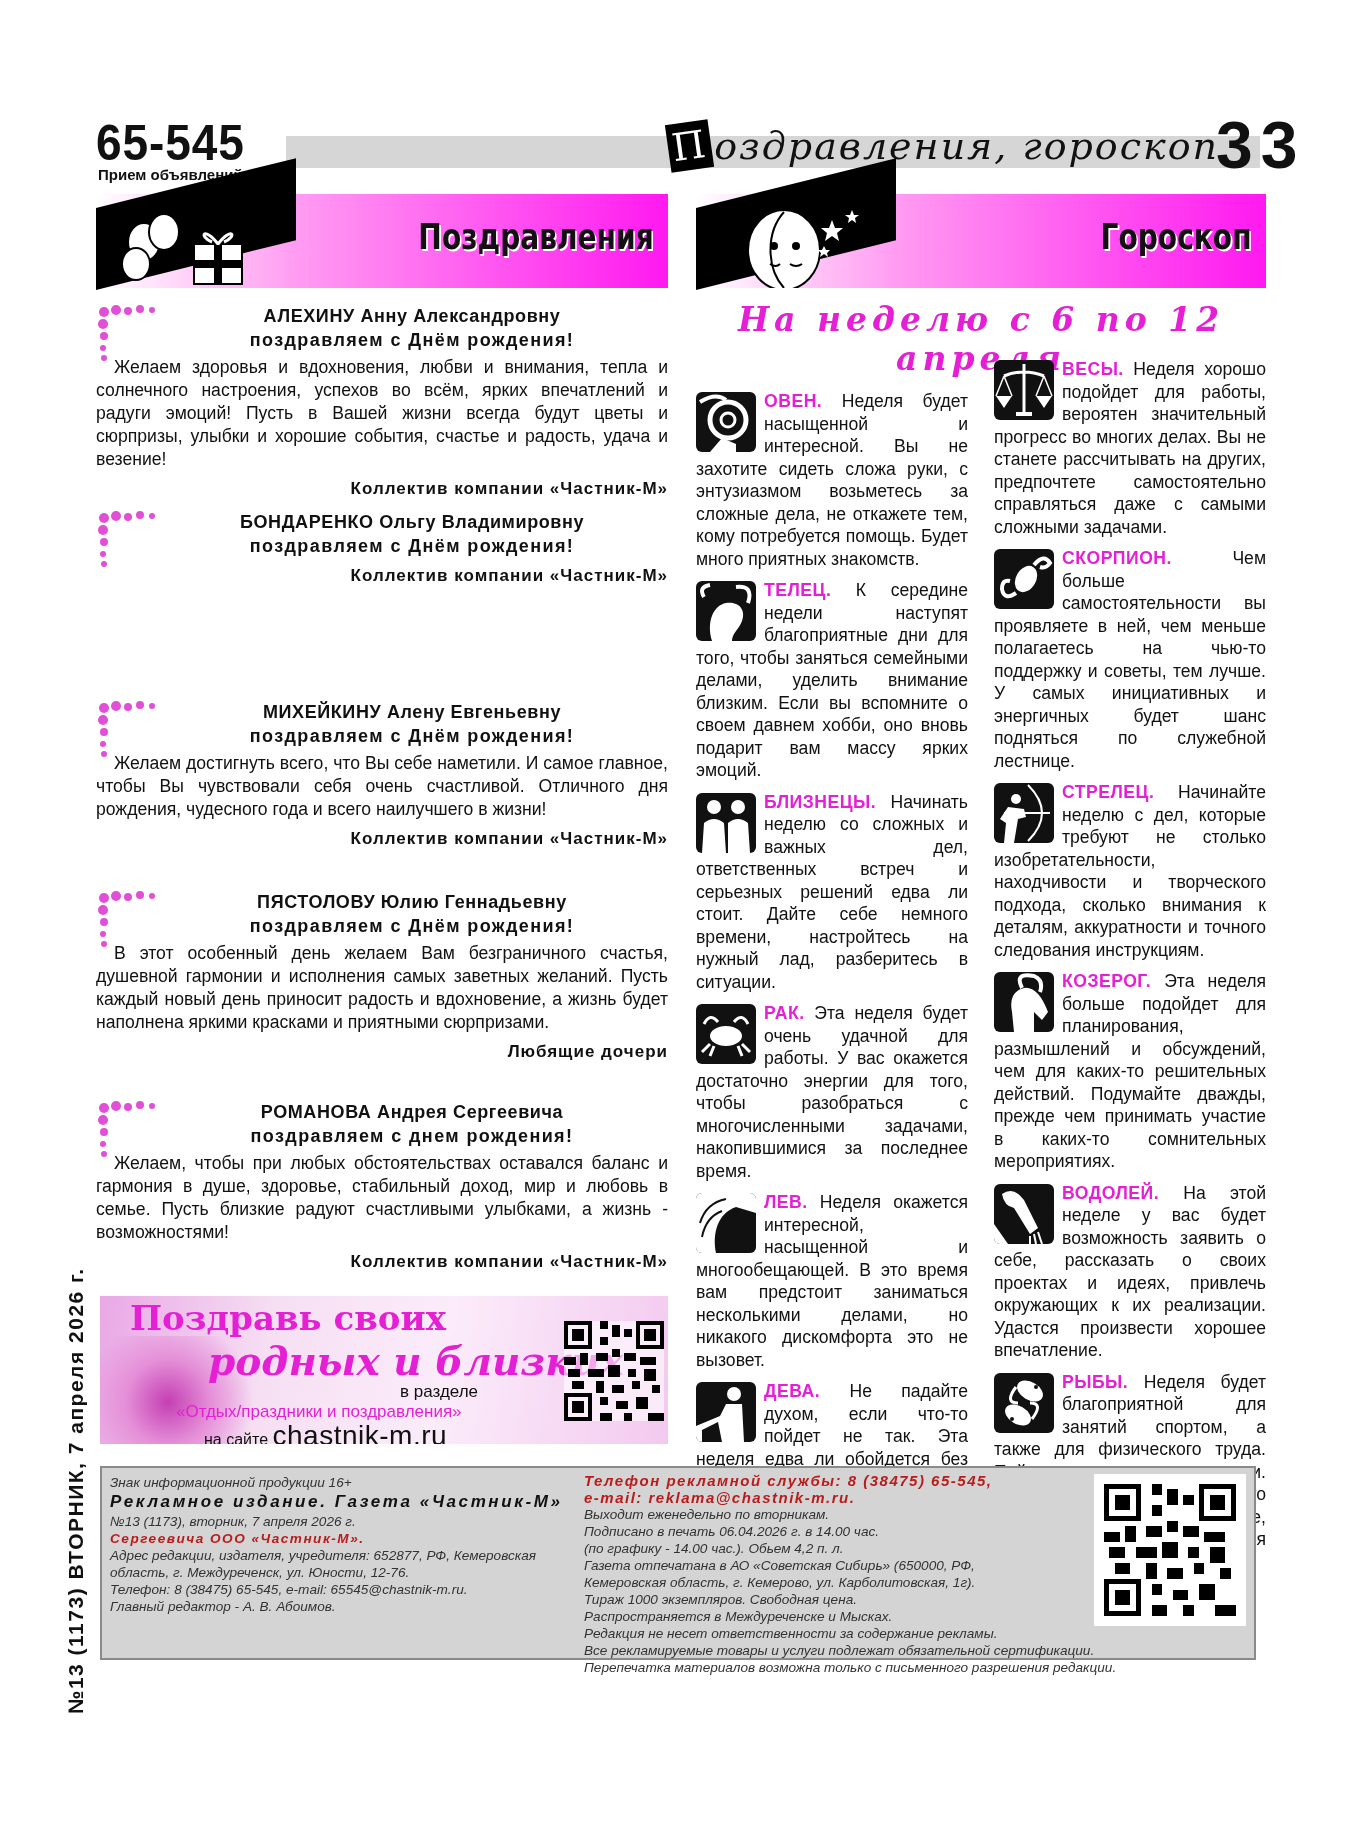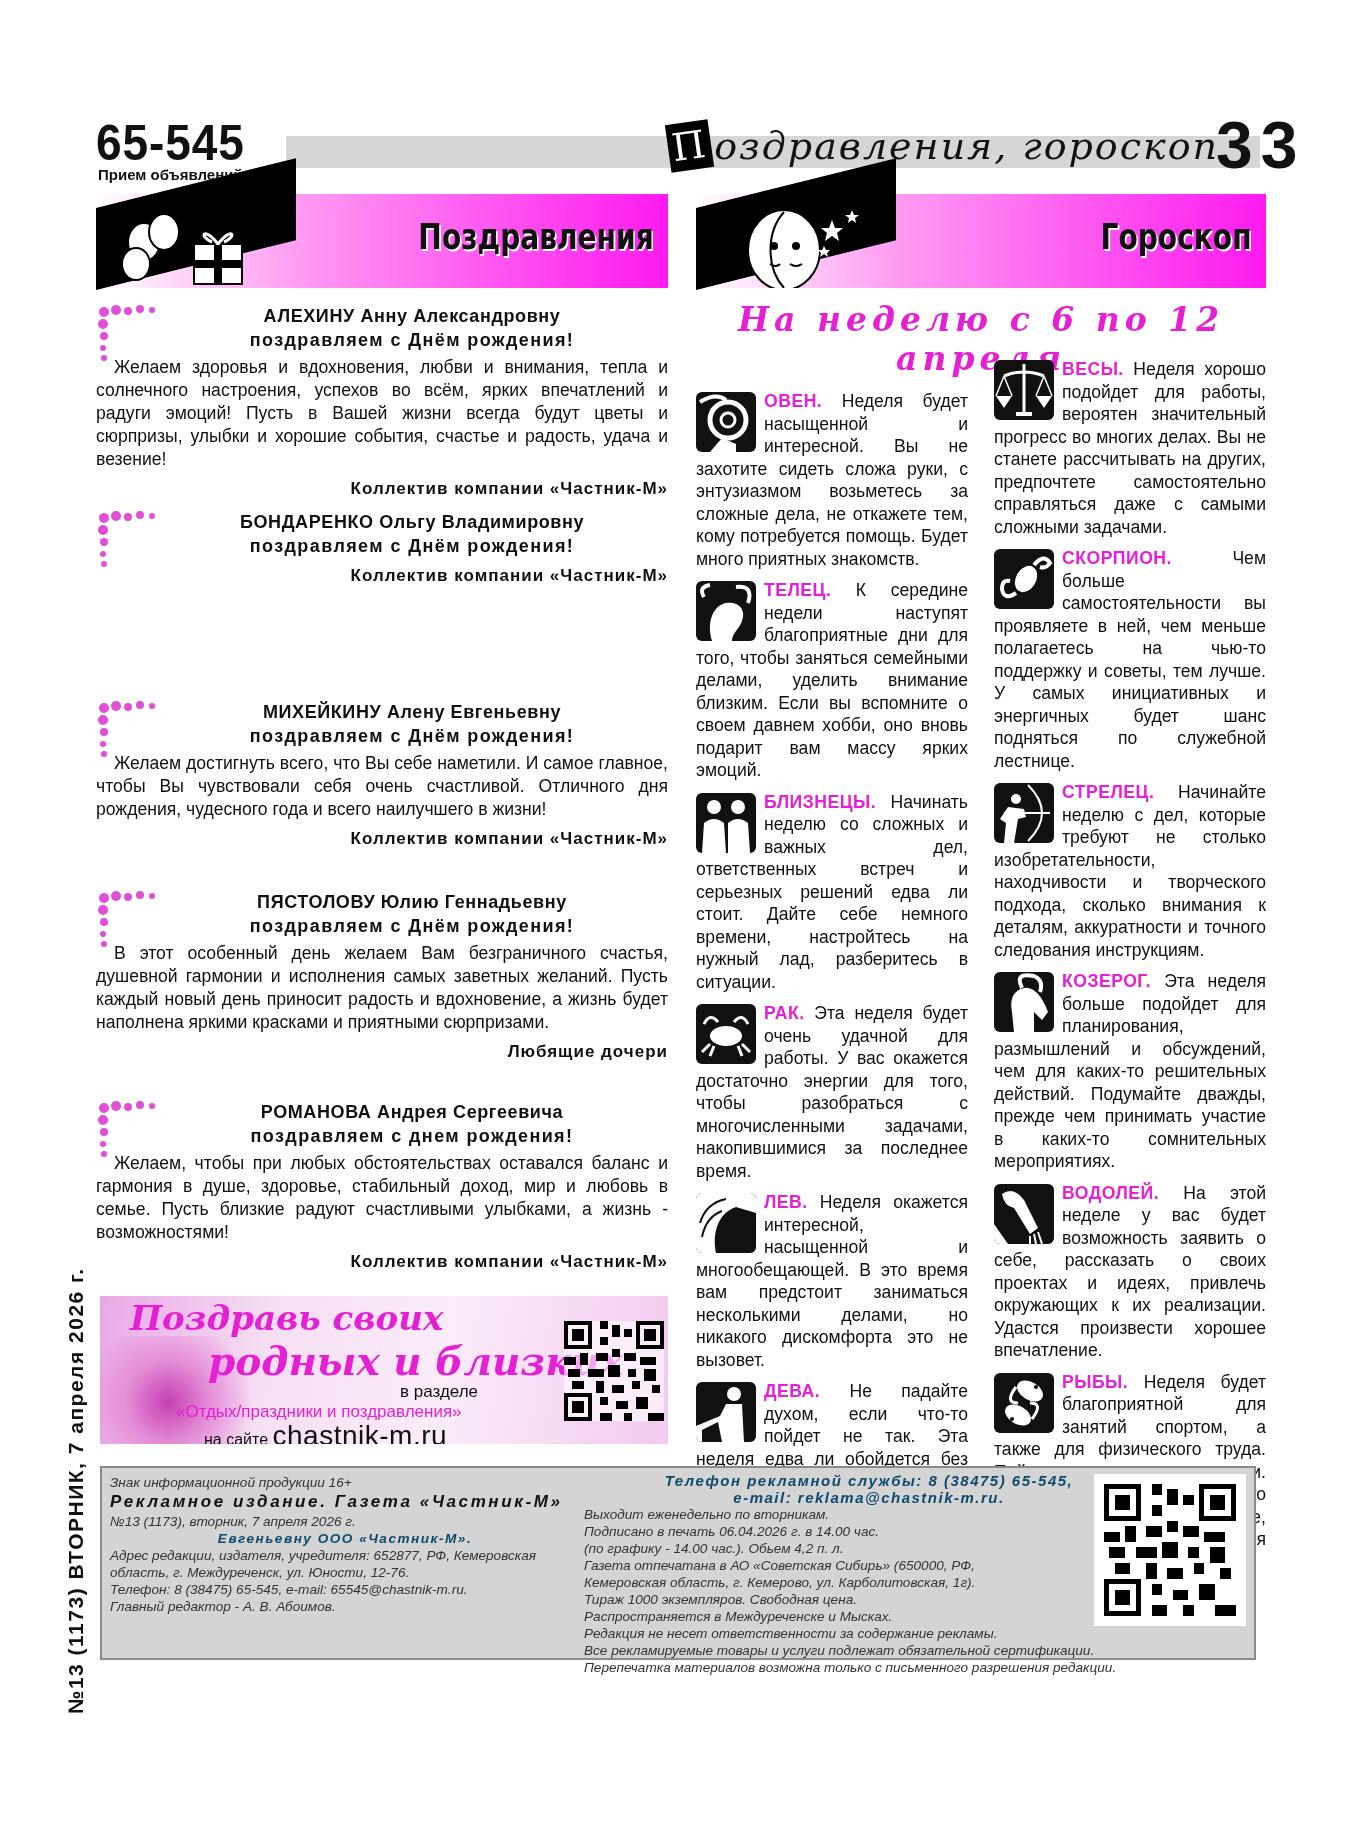--- a/index.html
+++ b/index.html
@@ -36,21 +36,21 @@
   .c-name { text-align:center; font-weight:bold; font-size:18px; letter-spacing:0.6px; line-height:24px; padding-left:60px; }
   .c-sub { text-align:center; font-weight:bold; font-size:18px; letter-spacing:1.4px; line-height:24px; padding-left:60px; }
   .c-text { font-size:17.6px; line-height:23px; text-indent:18px; text-align:justify; margin-top:4px; }
   .c-sign { text-align:right; font-weight:bold; font-size:17px; letter-spacing:1px; margin-top:8px; }
 
   
   .promo { left:100px; top:1296px; width:568px; height:148px;
            background:linear-gradient(100deg,#e9a8e6 0%,#f6dff3 30%,#fbecfa 60%,#f3c9ef 100%); overflow:hidden; }
   .promo-flowers { position:absolute; left:0; top:40px; width:170px; height:110px;
                    background:radial-gradient(circle at 40% 60%,#c43fb3 0%,#e58fd8 35%,rgba(255,255,255,0) 70%); }
-  .promo-line1 { position:absolute; left:30px; top:2px; font-family:"DejaVu Serif", serif; font-style:italic; font-weight:bold;
+  .promo-line1 { position:absolute; left:30px; top:2px; font-family:"DejaVu Serif", serif; font-weight:bold;
                  font-size:34px; color:#e51fd4; }
   .promo-line2 { position:absolute; left:108px; top:42px; font-family:"DejaVu Serif", serif; font-style:italic; font-weight:bold;
                  font-size:39px; color:#e51fd4; }
   .promo-line3 { position:absolute; left:300px; top:86px; font-size:17px; color:#111; }
   .promo-line4 { position:absolute; left:76px; top:106px; font-size:17px; color:#e51fd4; }
   .promo-line5 { position:absolute; left:104px; top:124px; font-size:16px; color:#111; }
   .promo-url { font-size:28px; font-weight:normal; letter-spacing:0.5px; }
   .promo-qr { position:absolute; left:464px; top:20px; width:100px; height:110px; }
 
   
@@ -62,21 +62,21 @@
   .sign { position:relative; font-size:17.6px; line-height:22.5px; text-align:justify; margin-bottom:9px; }
   .sign-icon { float:left; width:60px; height:60px; margin:2px 8px 2px 0; background:#111; border-radius:6px; position:relative; overflow:hidden; }
   .sign-icon svg { width:60px; height:60px; display:block; }
   .sign-name { color:#e51fd4; font-weight:bold; letter-spacing:0.5px; }
 
   
   .footer { left:100px; top:1466px; width:1156px; height:194px; background:#d4d4d4;
             border:2px solid #8a8a8a; box-sizing:border-box; font-style:italic; font-size:13.6px; line-height:17px; color:#333; }
   .f-col1 { position:absolute; left:8px; top:6px; width:470px; }
   .f-col2 { position:absolute; left:482px; top:4px; width:570px; }
-  .f-bold { font-weight:bold; color:#0c4a6e; letter-spacing:1.5px;text-align:center; }
+  .f-bold { font-weight:bold; color:#b91c1c; letter-spacing:1.5px; }
   .f-big { font-weight:bold; color:#111; font-size:17px; letter-spacing:2.6px; line-height:22px; }
   .f-qr { position:absolute; left:992px; top:6px; width:152px; height:152px; background:#fff; }
   .f-qr svg { position:absolute; left:10px; top:10px; width:132px; height:132px; }
 
   
   .vertical { left:64px; top:1714px; transform:rotate(-90deg); transform-origin:left top; white-space:nowrap;
               font-weight:bold; font-size:21px; letter-spacing:1.5px; }
 </style>
 </head>
 <body>
@@ -374,21 +374,21 @@
     <span class="sign-name">РЫБЫ.</span>
     <span>Неделя будет благоприятной для занятий спортом, а также для физического труда. Пойдут на пользу и прогулки. Рыбы, проводящие много времени на свежем воздухе, будут чувствовать себя особенно бодрыми.</span>
   </div>
 </div>
 
 <div class="abs footer">
   <div class="f-col1">
     <div>Знак информационной продукции 16+</div>
     <div class="f-big">Рекламное издание. Газета «Частник-М»</div>
     <div>№13 (1173), вторник, 7 апреля 2026 г.</div>
-    <div class="f-bold">Евгеньевну ООО «Частник-М».</div>
+    <div class="f-bold">Сергеевича ООО «Частник-М».</div>
     <div>Адрес редакции, издателя, учредителя: 652877, РФ, Кемеровская область, г. Междуреченск, ул. Юности, 12-76.</div>
     <div>Телефон: 8 (38475) 65-545, e-mail: 65545@chastnik-m.ru.</div>
     <div>Главный редактор - А. В. Абоимов.</div>
   </div>
   <div class="f-col2">
     <div class="f-bold" style="font-size:15px;">Телефон рекламной службы: 8 (38475) 65-545,</div>
     <div class="f-bold" style="font-size:15px;">e-mail: reklama@chastnik-m.ru.</div>
     <div>Выходит еженедельно по вторникам.</div>
     <div>Подписано в печать 06.04.2026 г. в 14.00 час.</div>
     <div>(по графику - 14.00 час.). Обьем 4,2 п. л.</div>

